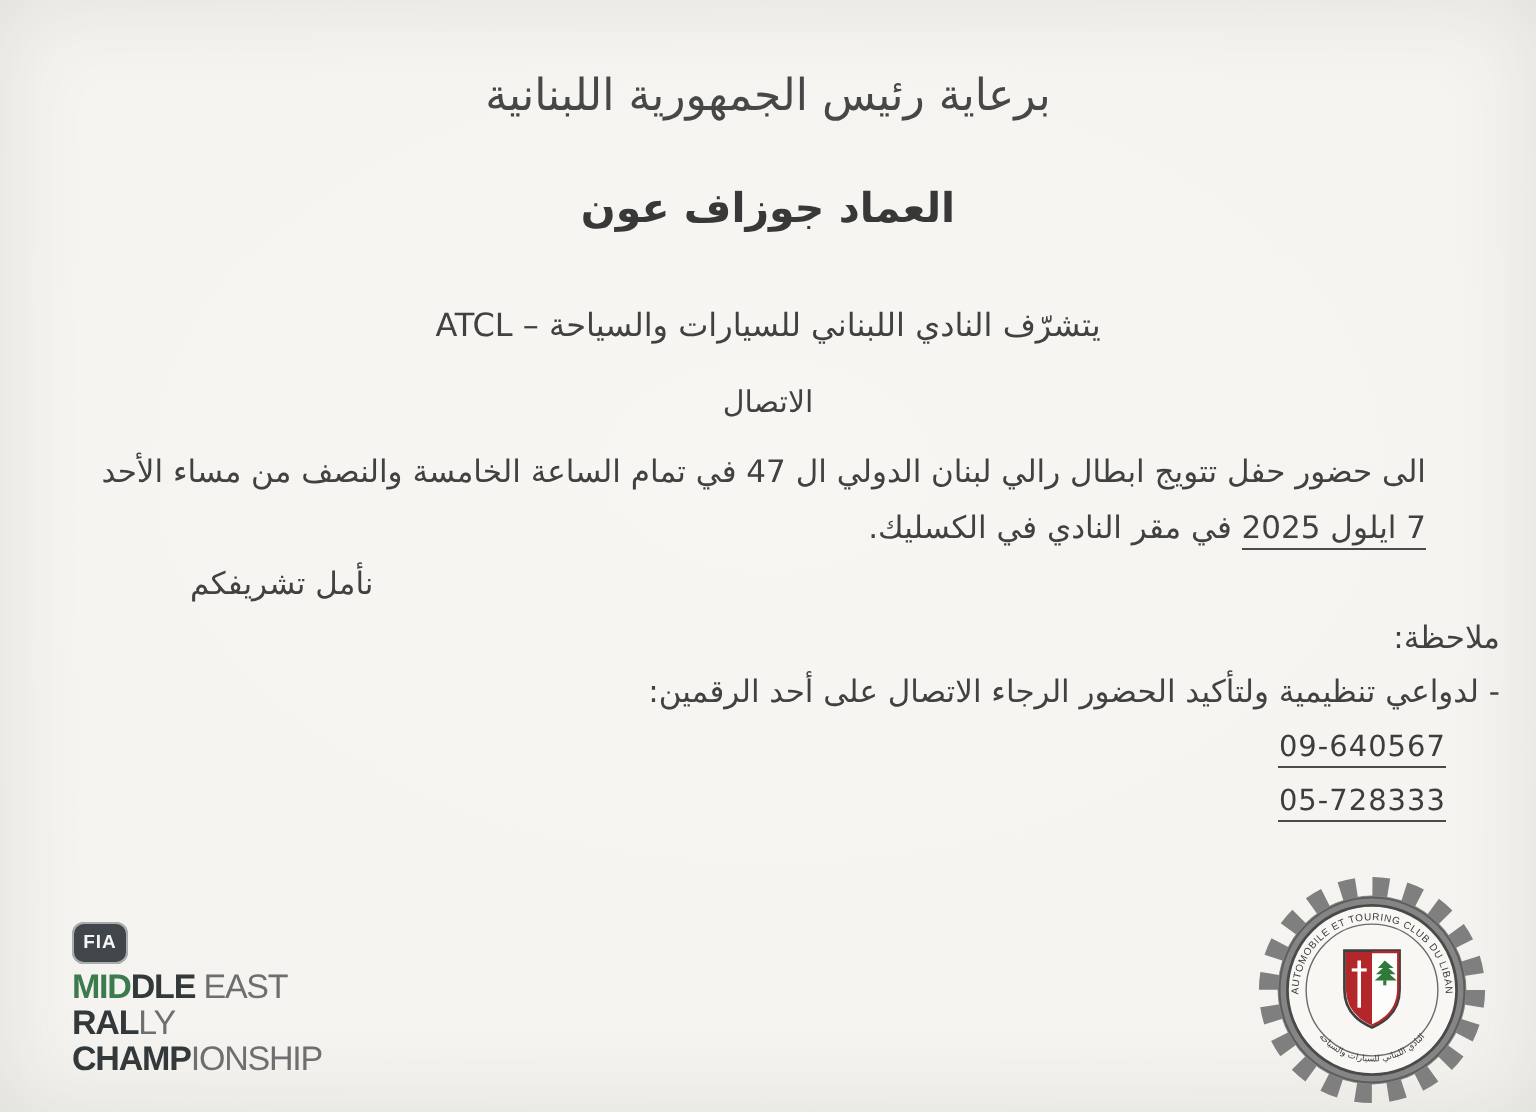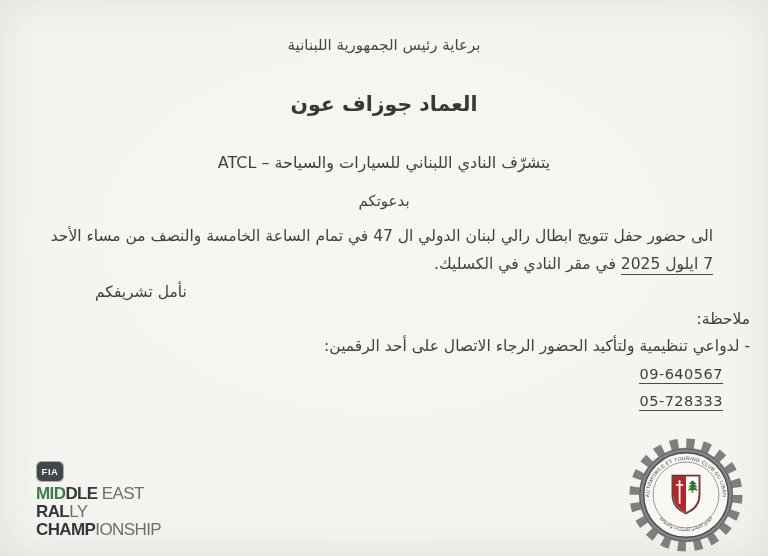--- a/index.html
+++ b/index.html
@@ -5,21 +5,21 @@
   html,body{margin:0;padding:0;background:#d8d6d1;}
   .paper{
     position:relative;width:768px;height:556px;overflow:hidden;
     font-family:"DejaVu Sans", sans-serif;color:#414141;
     background:radial-gradient(140% 125% at 50% 42%, #f7f6f2 0%, #f4f3ef 55%, #edebe7 85%, #dcdad4 100%);
     box-shadow:inset 0 0 45px rgba(60,55,45,0.10);
   }
   .line{position:absolute;white-space:nowrap;}
   .rtl{direction:rtl;}
   .center{left:0;right:0;text-align:center;}
-  .t-patronage{top:36px;font-size:15px;color:#474747;}
+  .t-patronage{top:36px;font-size:22px;color:#474747;}
   .t-president{top:92px;font-size:20.5px;font-weight:bold;color:#383838;}
   .t-host{top:153px;font-size:16px;}
   .t-invites{top:192px;font-size:15px;}
   .t-body1{top:227px;right:55px;font-size:15.5px;}
   .t-body2{top:255px;right:55px;font-size:15.5px;}
   .t-closing{top:283px;left:95px;font-size:15.5px;}
   .t-notetitle{top:310px;right:18px;font-size:15.5px;}
   .t-contact{top:337px;right:18px;font-size:15.5px;}
   .t-phone1{top:366px;right:45px;font-size:14.5px;letter-spacing:0.5px;color:#3d3d3d;text-align:right;}
   .t-phone2{top:393px;right:45px;font-size:14.5px;letter-spacing:0.5px;color:#3d3d3d;}
@@ -45,21 +45,21 @@
 <body>
 
 <div class="paper">
 
   <div class="line center rtl t-patronage">برعاية رئيس الجمهورية اللبنانية</div>
 
   <div class="line center rtl t-president">العماد جوزاف عون</div>
 
   <div class="line center rtl t-host">يتشرّف النادي اللبناني للسيارات والسياحة – ATCL</div>
 
-  <div class="line center rtl t-invites">بدعوتكم</div>
+  <div class="line center rtl t-invites">الاتصال</div>
 
   <div class="line rtl t-body1">الى حضور حفل تتويج ابطال رالي لبنان الدولي ال 47 في تمام الساعة الخامسة والنصف من مساء الأحد</div>
 
   <div class="line rtl t-body2">
     <span class="u">7 ايلول 2025</span>
     <span>في مقر النادي في الكسليك.</span>
   </div>
 
   <div class="line rtl t-closing">نأمل تشريفكم</div>
 

